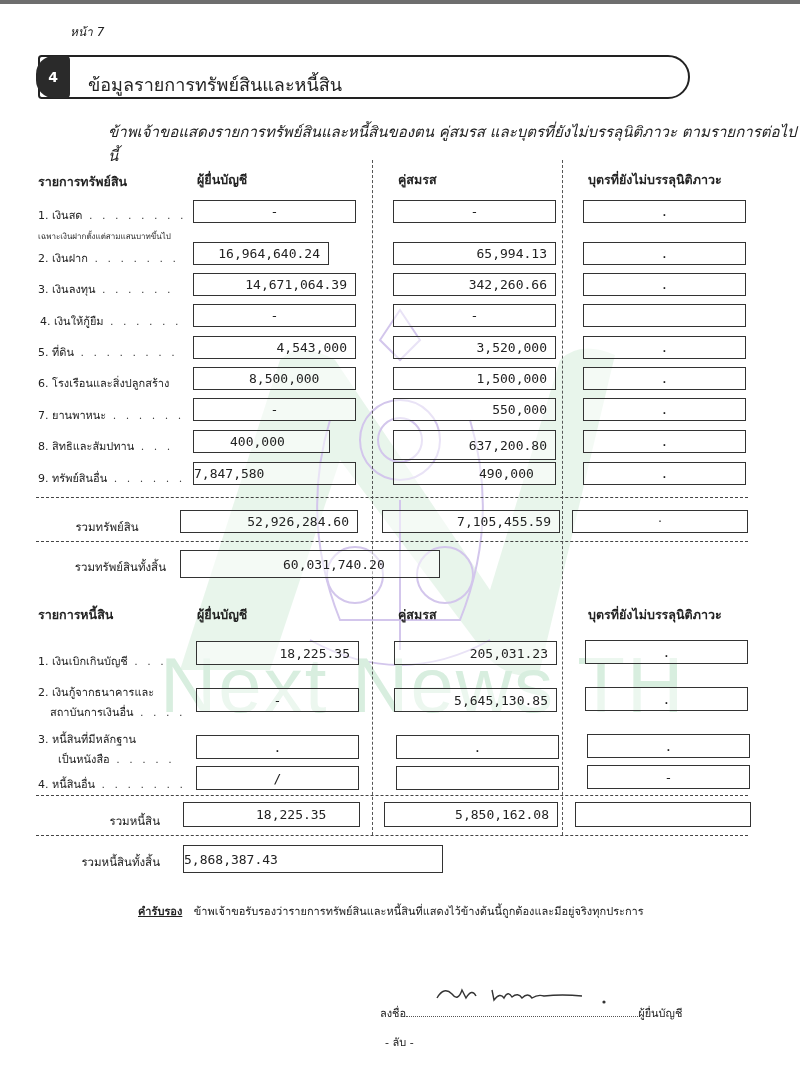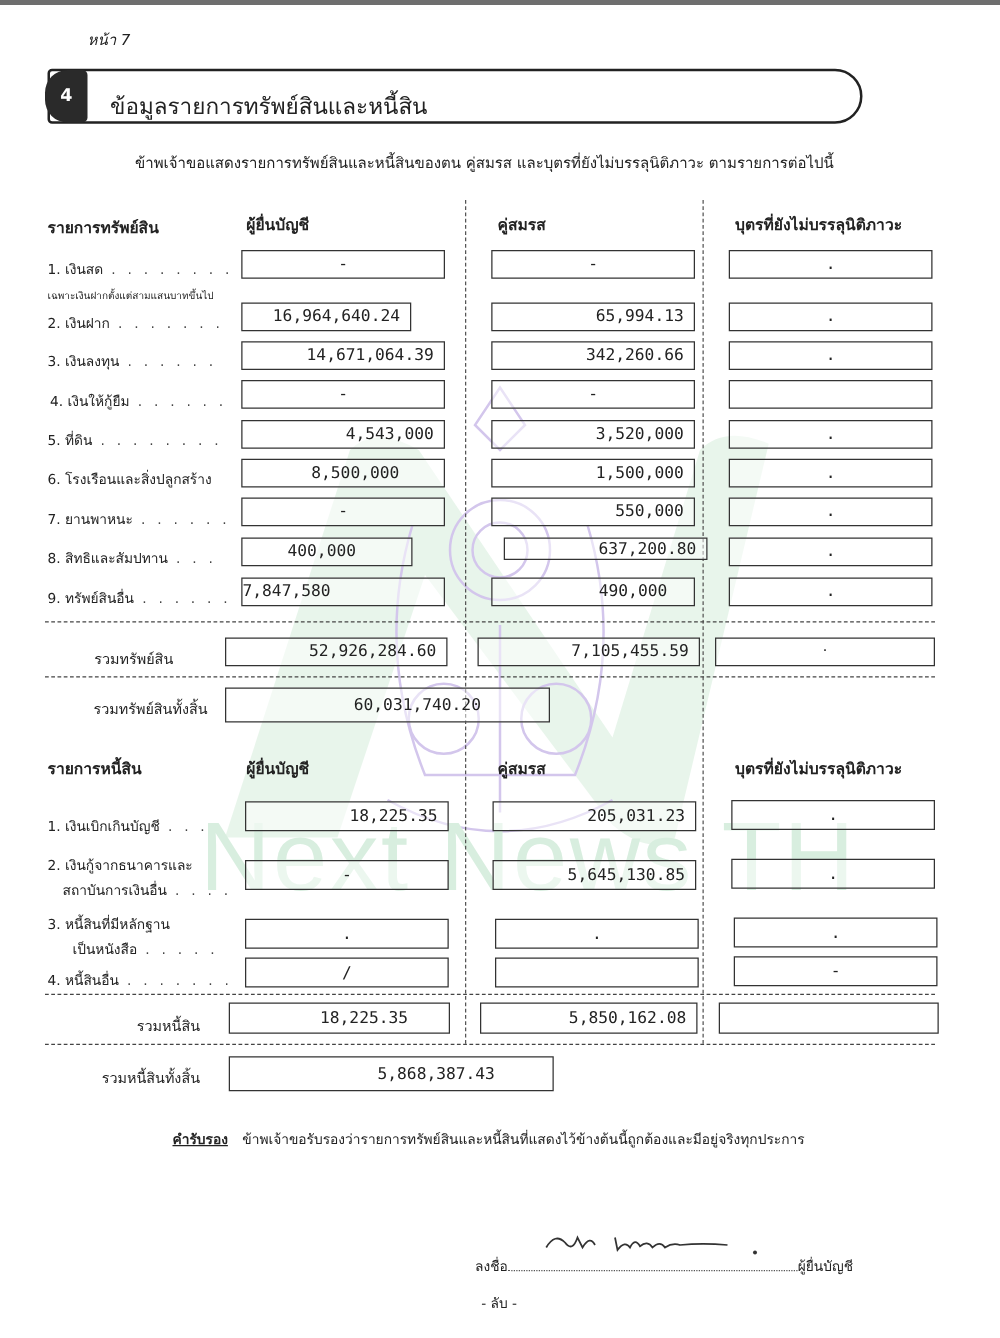--- a/index.html
+++ b/index.html
@@ -20,21 +20,21 @@
   .page-num { left:70px; top:22px; font-size:12px; font-style:italic; }
   .section-bar {
     left:38px; top:55px; width:652px; height:44px; border:2px solid #222;
     border-radius:4px 24px 24px 4px; box-sizing:border-box;
   }
   .section-badge {
     left:36px; top:56px; width:34px; height:42px; background:#2a2a2a; color:#fff;
     border-radius:18px 4px 4px 18px; font-size:14px; font-weight:bold; display:flex; align-items:center; justify-content:center;
   }
   .section-title { left:88px; top:70px; font-size:18px; }
-  .intro { left:108px; top:120px; font-size:12px; }
+  .intro { left:108px; top:120px; font-size:15px;font-style:italic; }
   .col-head { font-size:12.5px; font-weight:bold; }
   .row-label { font-size:11px; white-space:nowrap; }
   .row-label .dots { letter-spacing:3px; color:#444; }
   .sub-label { font-size:8px; }
   .box {
     position:absolute; border:1.5px solid #333; box-sizing:border-box; background:rgba(255,255,255,0.5);
     font-family:"DejaVu Sans Mono", monospace; font-size:13px; color:#222;
     display:flex; align-items:center; justify-content:flex-end; padding-right:8px;
   }
   .box.center { justify-content:center; padding-right:0; }
@@ -131,21 +131,21 @@
 <div>
   <div class="abs row-label" style="left:38px; top:406px;"><span>7. ยานพาหนะ</span><span class="dots"> . . . . . .</span></div>
   <div class="box center" style="left:193px; top:398px; width:163px; height:23px;">-</div>
   <div class="box" style="left:393px; top:398px; width:163px; height:23px;">550,000</div>
   <div class="box center" style="left:583px; top:398px; width:163px; height:23px;">.</div>
 </div>
 
 <div>
   <div class="abs row-label" style="left:38px; top:437px;"><span>8. สิทธิและสัมปทาน</span><span class="dots"> . . .</span></div>
   <div class="box" style="left:193px; top:430px; width:137px; height:23px; justify-content:flex-start; padding-left:36px;">400,000</div>
-  <div class="box" style="left:403px; top:430px; width:163px; height:18px;">637,200.80</div>
+  <div class="box" style="left:393px; top:430px; width:163px; height:30px;">637,200.80</div>
   <div class="box center" style="left:583px; top:430px; width:163px; height:23px;">.</div>
 </div>
 
 <div>
   <div class="abs row-label" style="left:38px; top:469px;"><span>9. ทรัพย์สินอื่น</span><span class="dots"> . . . . . .</span></div>
   <div class="box" style="left:193px; top:462px; width:163px; height:23px; justify-content:flex-start; ">7,847,580</div>
   <div class="box" style="left:393px; top:462px; width:163px; height:23px; justify-content:flex-start; padding-left:85px;">490,000</div>
   <div class="box center" style="left:583px; top:462px; width:163px; height:23px;">.</div>
 </div>
 
@@ -195,21 +195,21 @@
 </div>
 
 <div class="hdash" style="left:36px; top:795px; width:712px;"></div>
 <div class="abs total-label" style="left:38px; top:812px; width:122px;">รวมหนี้สิน</div>
 <div class="box" style="left:183px; top:802px; width:177px; height:25px; justify-content:flex-start; padding-left:72px;">18,225.35</div>
 <div class="box" style="left:384px; top:802px; width:174px; height:25px;">5,850,162.08</div>
 <div class="box center" style="left:575px; top:802px; width:176px; height:25px;"></div>
 <div class="hdash" style="left:36px; top:835px; width:712px;"></div>
 
 <div class="abs total-label" style="left:38px; top:853px; width:122px;">รวมหนี้สินทั้งสิ้น</div>
-<div class="box" style="left:183px; top:845px; width:260px; height:28px; justify-content:flex-start; padding-left:118px;">5,868,387.43</div>
+<div class="box" style="left:183px; top:845px; width:260px; height:28px; justify-content:flex-start; ">5,868,387.43</div>
 
 <div class="abs cert">
   <span class="cert-title">คำรับรอง</span>
   <span>ข้าพเจ้าขอรับรองว่ารายการทรัพย์สินและหนี้สินที่แสดงไว้ข้างต้นนี้ถูกต้องและมีอยู่จริงทุกประการ</span>
 </div>
 
 <svg class="abs signature" width="190" height="30" viewBox="0 0 190 30">
   <path d="M5 18 Q12 6 20 14 Q26 22 30 10 L34 18 Q40 8 44 16 M60 10 L62 20 Q68 12 72 18 Q76 10 80 17 Q86 12 90 18 Q96 12 100 18 Q106 14 112 16 Q130 14 150 16" fill="none" stroke="#333" stroke-width="1.4"></path>
   <circle cx="172" cy="22" r="1.6" fill="#333"></circle>
 </svg>

